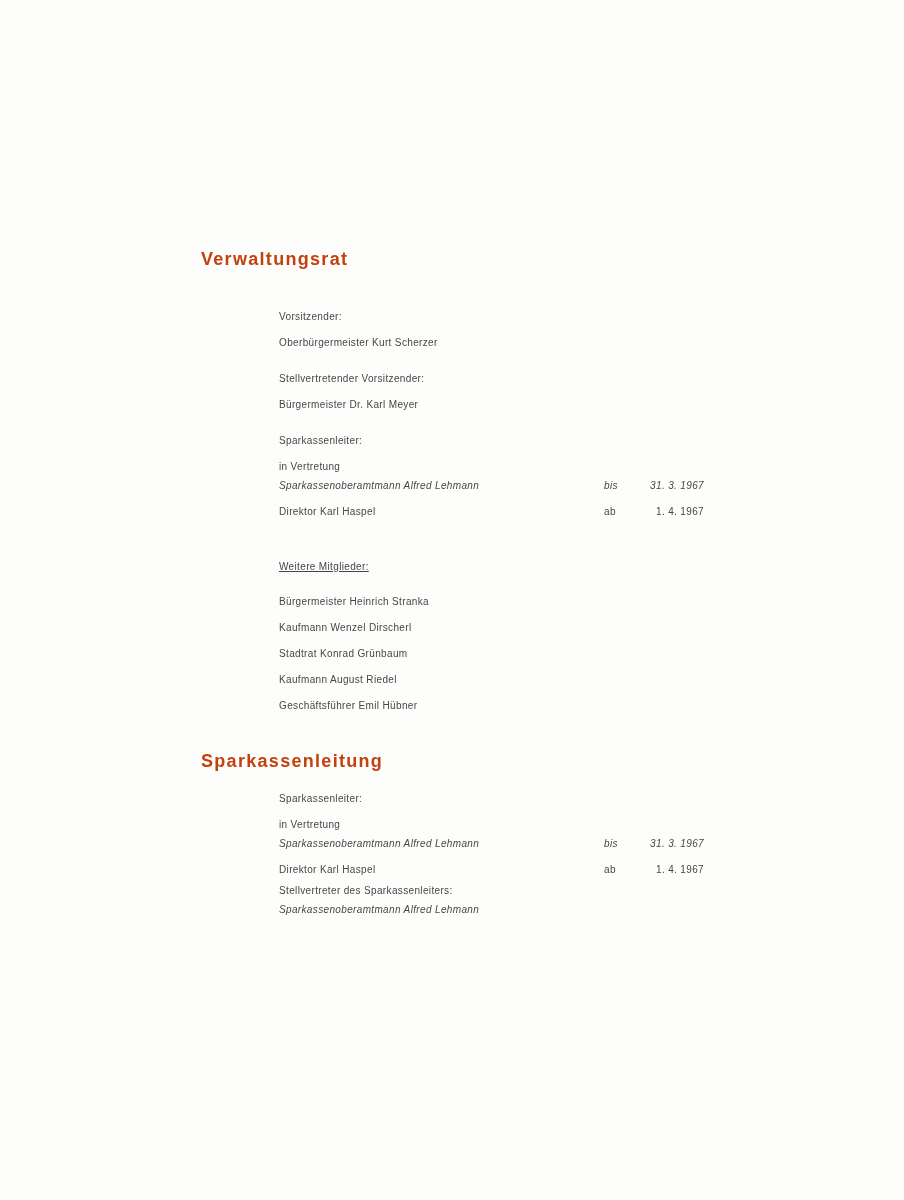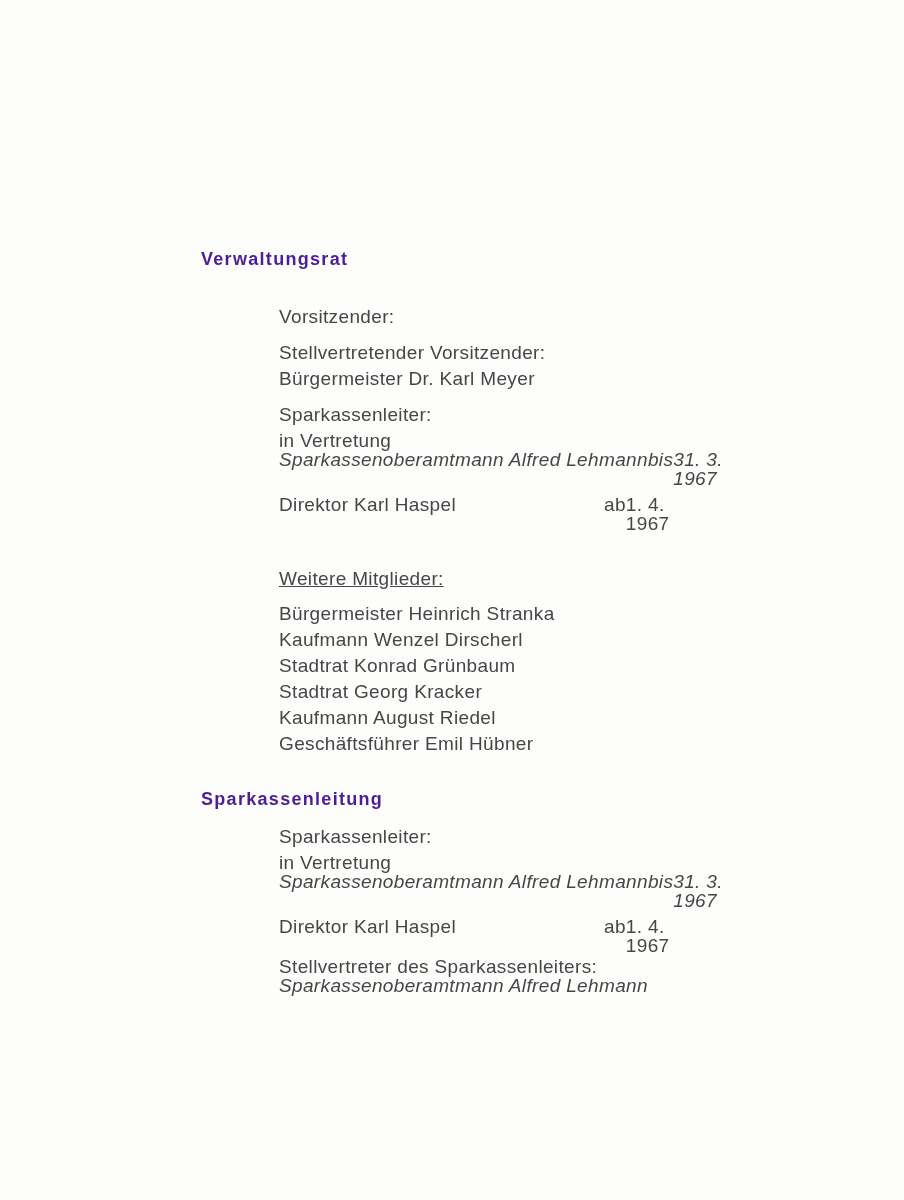--- a/index.html
+++ b/index.html
@@ -13,25 +13,25 @@
     font-family: "Liberation Sans", sans-serif;
     color: #464646;
     overflow: hidden;
   }
   .heading {
     margin: 0 0 0 201px;
     font-size: 18px;
     line-height: 20px;
     font-weight: bold;
     letter-spacing: 1.3px;
-    color: #4c1d95;
+    color: #c2410c;
   }
   .line {
     margin-left: 279px;
-    font-size: 19px;
+    font-size: 10px;
     line-height: 19px;
     letter-spacing: 0.35px;
     width: 425px;
   }
   .row {
     display: flex;
     justify-content: space-between;
     align-items: baseline;
   }
   .name { white-space: nowrap; }
@@ -53,20 +53,21 @@
   .mt-sub     { margin-top: 2px; }
 </style>
 </head>
 <body>
 
 <div class="page">
 
   <h1 class="heading">Verwaltungsrat</h1>
 
   <div class="line mt-first">Vorsitzender:</div>
+  <div class="line mt-line">Oberbürgermeister Kurt Scherzer</div>
 
   <div class="line mt-group">Stellvertretender Vorsitzender:</div>
   <div class="line mt-line">Bürgermeister Dr. Karl Meyer</div>
 
   <div class="line mt-group">Sparkassenleiter:</div>
   <div class="line mt-line">in Vertretung</div>
 
   <div class="line row mt-tight">
     <span class="name">Sparkassenoberamtmann Alfred Lehmann</span>
     <span class="datecol">
@@ -80,21 +81,20 @@
       <span>ab</span>
       <span>1. 4. 1967</span>
     </span>
   </div>
 
   <div class="line mt-big">Weitere Mitglieder:</div>
 
   <div class="line mt-list">Bürgermeister Heinrich Stranka</div>
   <div class="line mt-line">Kaufmann Wenzel Dirscherl</div>
   <div class="line mt-line">Stadtrat Konrad Grünbaum</div>
-  <div class="line mt-line">Stadtrat Georg Kracker</div>
   <div class="line mt-line">Kaufmann August Riedel</div>
   <div class="line mt-line">Geschäftsführer Emil Hübner</div>
 
   <h1 class="heading mt-h2">Sparkassenleitung</h1>
 
   <div class="line mt-after-h2">Sparkassenleiter:</div>
   <div class="line mt-line">in Vertretung</div>
 
   <div class="line row mt-tight">
     <span class="name">Sparkassenoberamtmann Alfred Lehmann</span>

